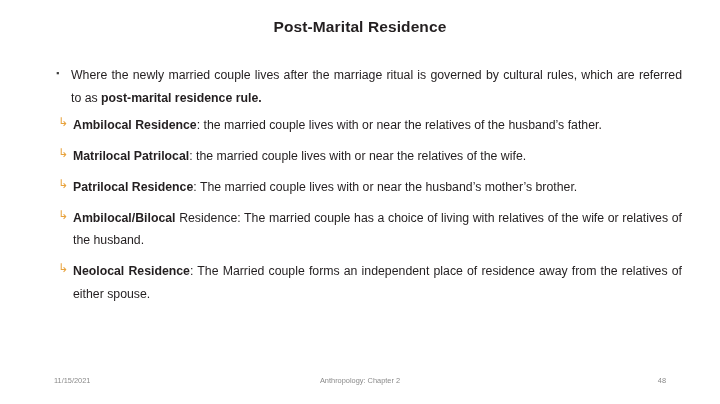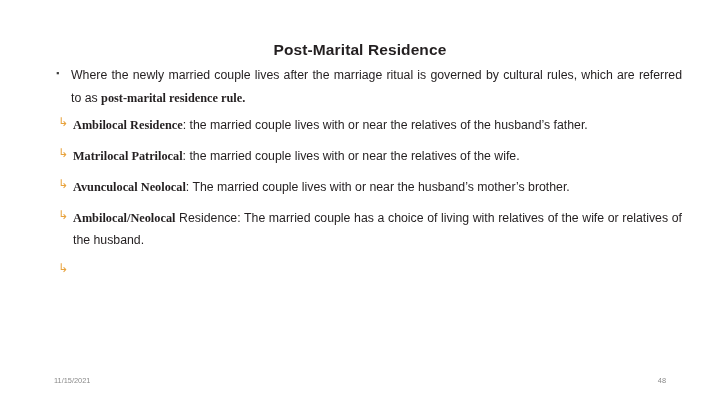--- a/index.html
+++ b/index.html
@@ -20,21 +20,21 @@
     width: 720px;
     height: 404px;
     box-sizing: border-box;
   }
   .slide-title {
     text-align: center;
     font-size: 15.5px;
     font-weight: bold;
     color: #231f20;
     margin: 0;
-    padding-top: 41px;
+    padding-top: 18px;
     letter-spacing: 0.1px;
   }
   .body-list {
     margin: 0;
     padding: 0;
     list-style: none;
     position: absolute;
     left: 0;
     top: 64px;
     width: 720px;
@@ -77,21 +77,20 @@
     line-height: 1.85;
     color: #231f20;
     text-align: justify;
     text-justify: inter-word;
   }
   .text.nojust {
     text-align: left;
   }
   .text b {
     font-weight: bold;
-    font-family: Liberation Serif, serif;
   }
   .footer {
     position: absolute;
     left: 0;
     bottom: 16px;
     width: 720px;
     height: 12px;
     font-size: 7.4px;
     color: #8a8a8a;
   }
@@ -129,29 +128,31 @@
       <li class="bullet-row lvl2">
         <span class="marker arrow">↳</span>
         <span class="text nojust"><b>Ambilocal Residence</b>: the married couple lives with or near the relatives of the husband’s father.</span>
       </li>
       <li class="bullet-row lvl2">
         <span class="marker arrow">↳</span>
         <span class="text nojust"><b>Matrilocal Patrilocal</b>: the married couple lives with or near the relatives of the wife.</span>
       </li>
       <li class="bullet-row lvl2">
         <span class="marker arrow">↳</span>
-        <span class="text nojust"><b>Avunculocal Neolocal</b>: The married couple lives with or near the husband’s mother’s brother.</span>
+        <span class="text nojust"><b>Patrilocal Residence</b>: The married couple lives with or near the husband’s mother’s brother.</span>
       </li>
       <li class="bullet-row lvl2">
         <span class="marker arrow">↳</span>
-        <span class="text"><b>Ambilocal/Neolocal</b> Residence: The married couple has a choice of living with relatives of the wife or relatives of the husband.</span>
+        <span class="text"><b>Ambilocal/Bilocal</b> Residence: The married couple has a choice of living with relatives of the wife or relatives of the husband.</span>
       </li>
       <li class="bullet-row lvl2">
         <span class="marker arrow">↳</span>
+        <span class="text"><b>Neolocal Residence</b>: The Married couple forms an independent place of residence away from the relatives of either spouse.</span>
       </li>
     </ul>
 
   <div class="footer">
     <span class="fdate">11/15/2021</span>
+    <span class="fcenter">Anthropology: Chapter 2</span>
     <span class="fpage">48</span>
   </div>
 
 </div>
 
 </body></html>

